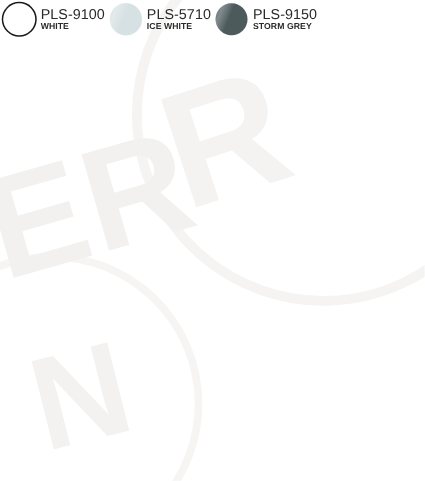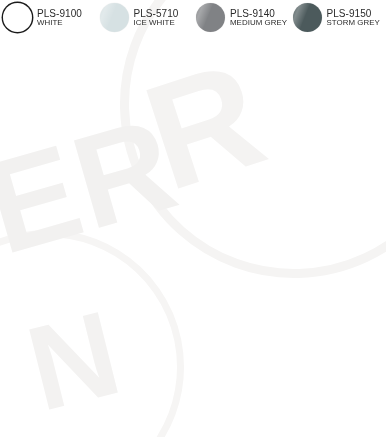--- a/index.html
+++ b/index.html
@@ -92,30 +92,31 @@
   }
   .dot.outline{box-shadow:0 0 0 1.4px #1a1a1a;}
   .labels{
     display:flex;
     flex-direction:column;
     justify-content:center;
     line-height:1.12;
     min-width:0;
   }
   .code{
-    font-size:10px;
+    font-size:13px;
     color:#2b2b2b;
     letter-spacing:0.05px;
     white-space:nowrap;
   }
   .name{
     font-size:7.9px;
     color:#2b2b2b;
     letter-spacing:0.05px;
     white-space:nowrap;
+    font-weight:bold;
   }
 </style>
 </head>
 <body>
 
 <div id="sheet">
 
   <div class="watermark">
     <div class="wm-swoosh"></div>
     <div class="wm-swoosh2"></div>
@@ -133,27 +134,20 @@
         </div>
       </div>
       <div class="cell">
         <div class="dot" style="background: rgb(214, 225, 227);"></div>
         <div class="labels">
           <div class="code">PLS-5710</div>
           <div class="name">ICE WHITE</div>
         </div>
       </div>
       <div class="cell">
-        <div class="dot" style="background: rgb(128, 130, 133);"></div>
-        <div class="labels">
-          <div class="code">PLS-9140</div>
-          <div class="name">MEDIUM GREY</div>
-        </div>
-      </div>
-      <div class="cell">
         <div class="dot" style="background: rgb(76, 90, 92);"></div>
         <div class="labels">
           <div class="code">PLS-9150</div>
           <div class="name">STORM GREY</div>
         </div>
       </div>
     </div>
 
 </div>
 

